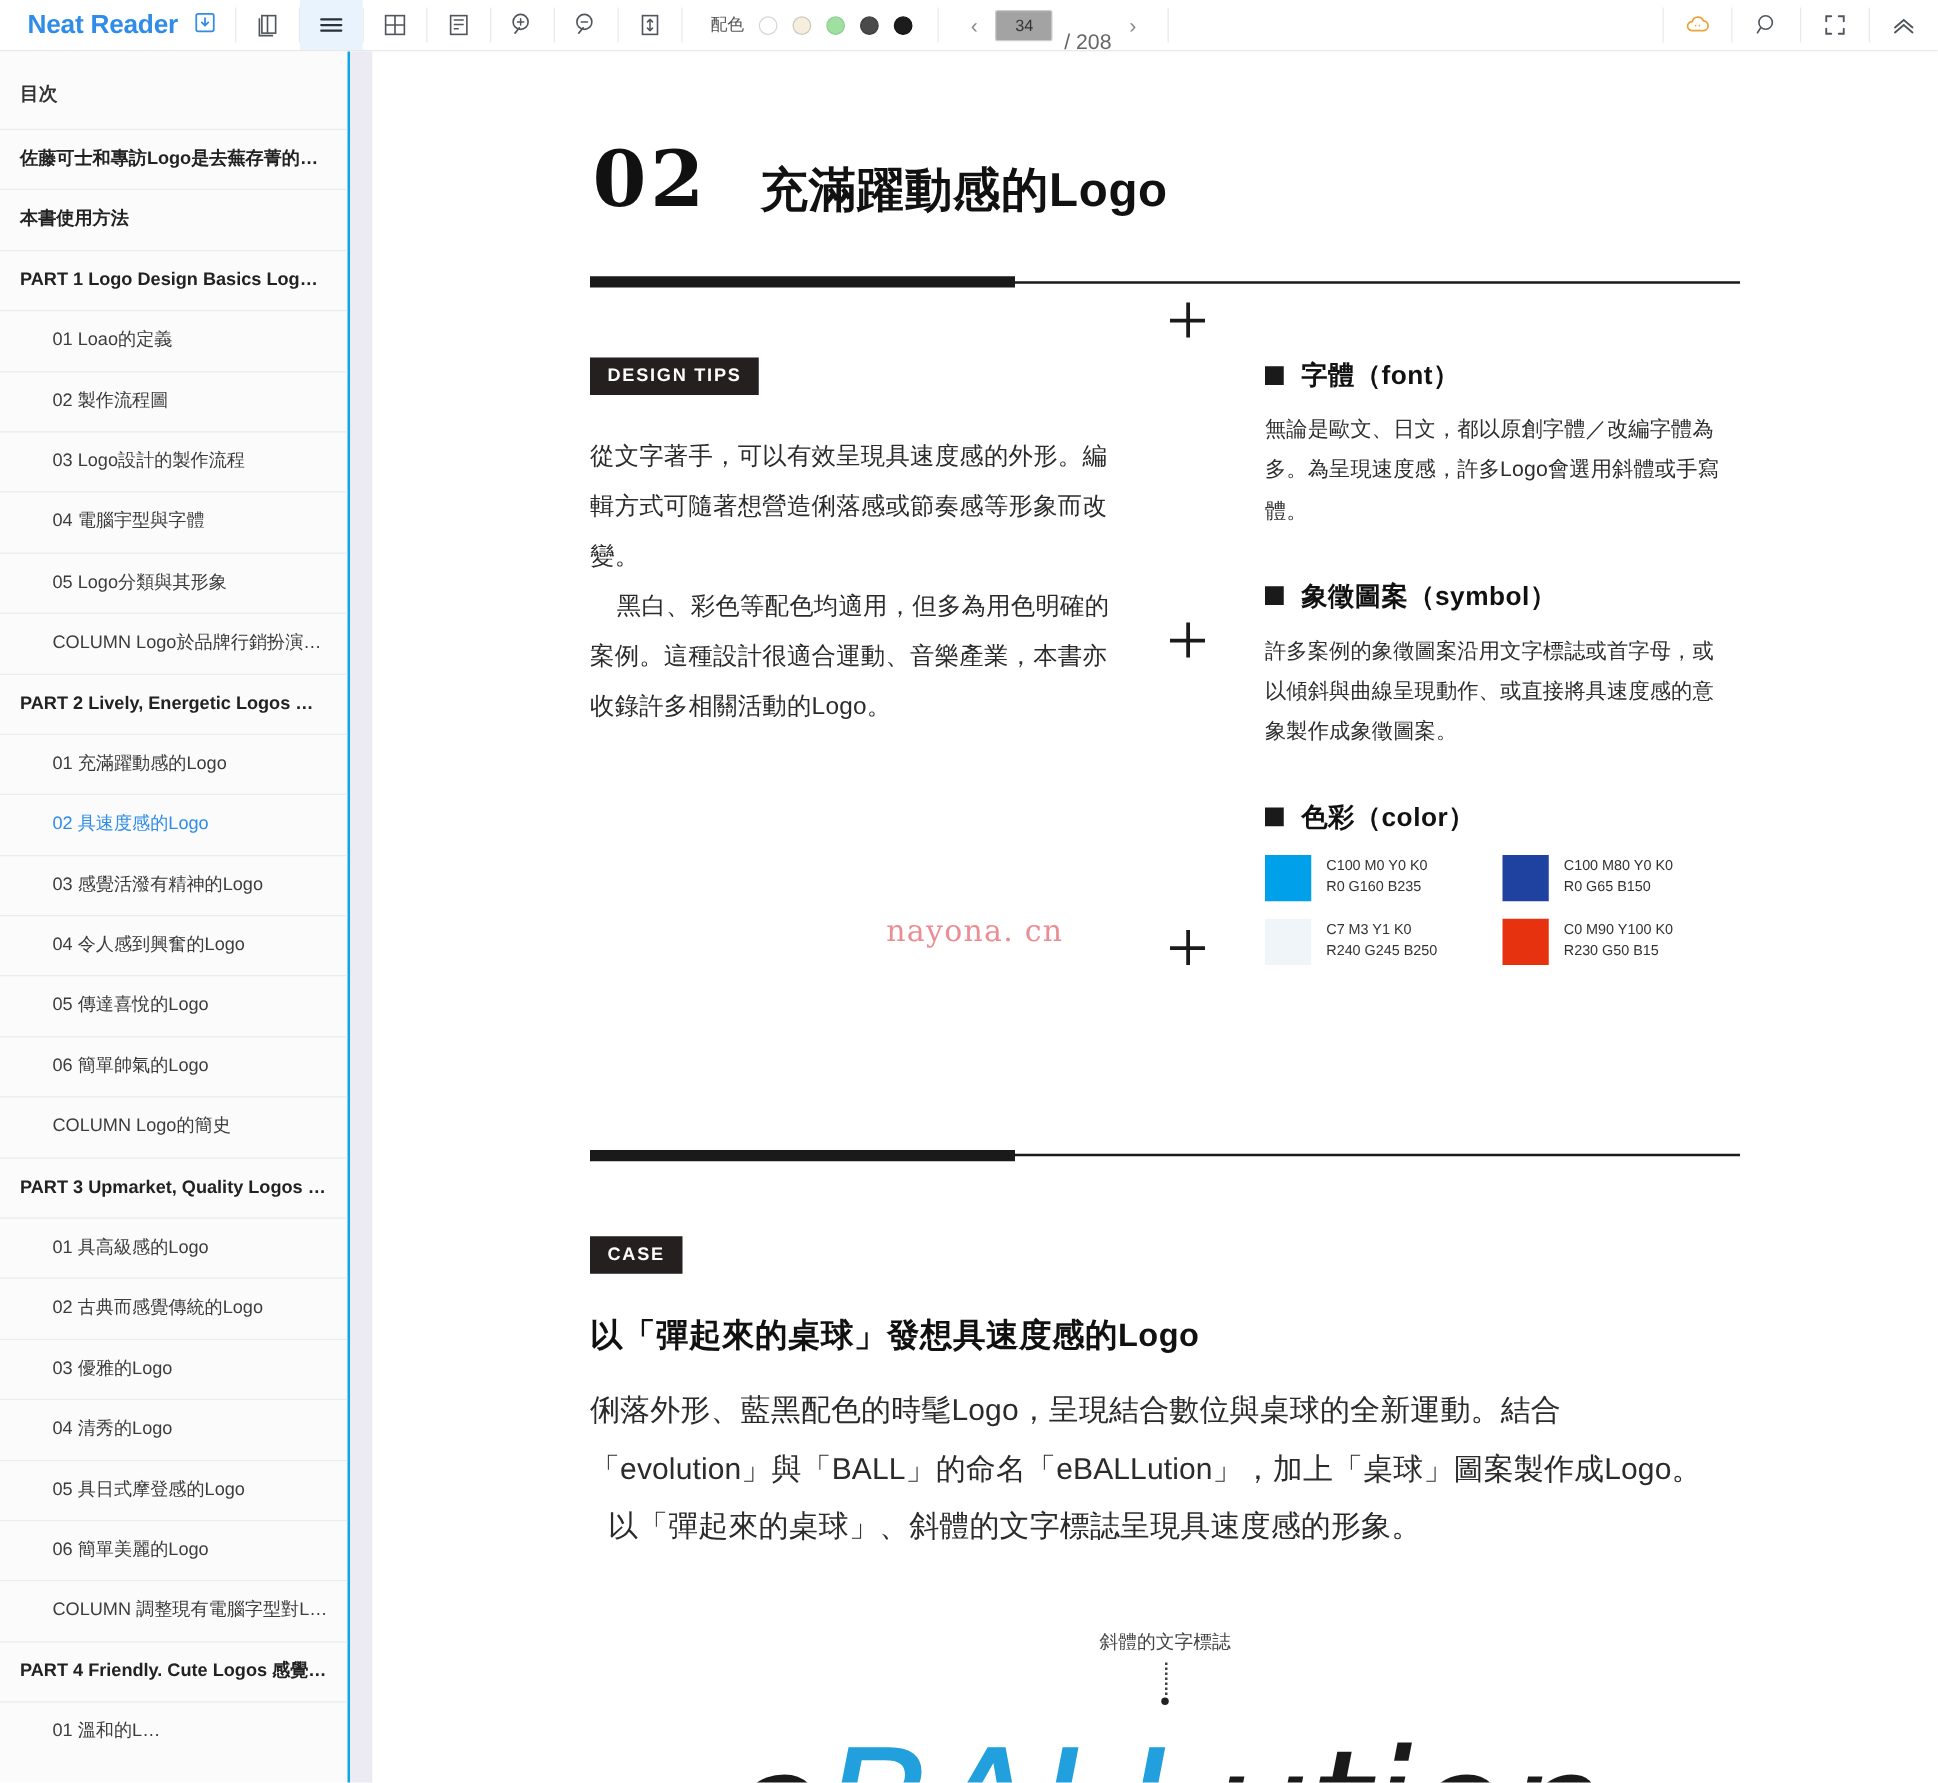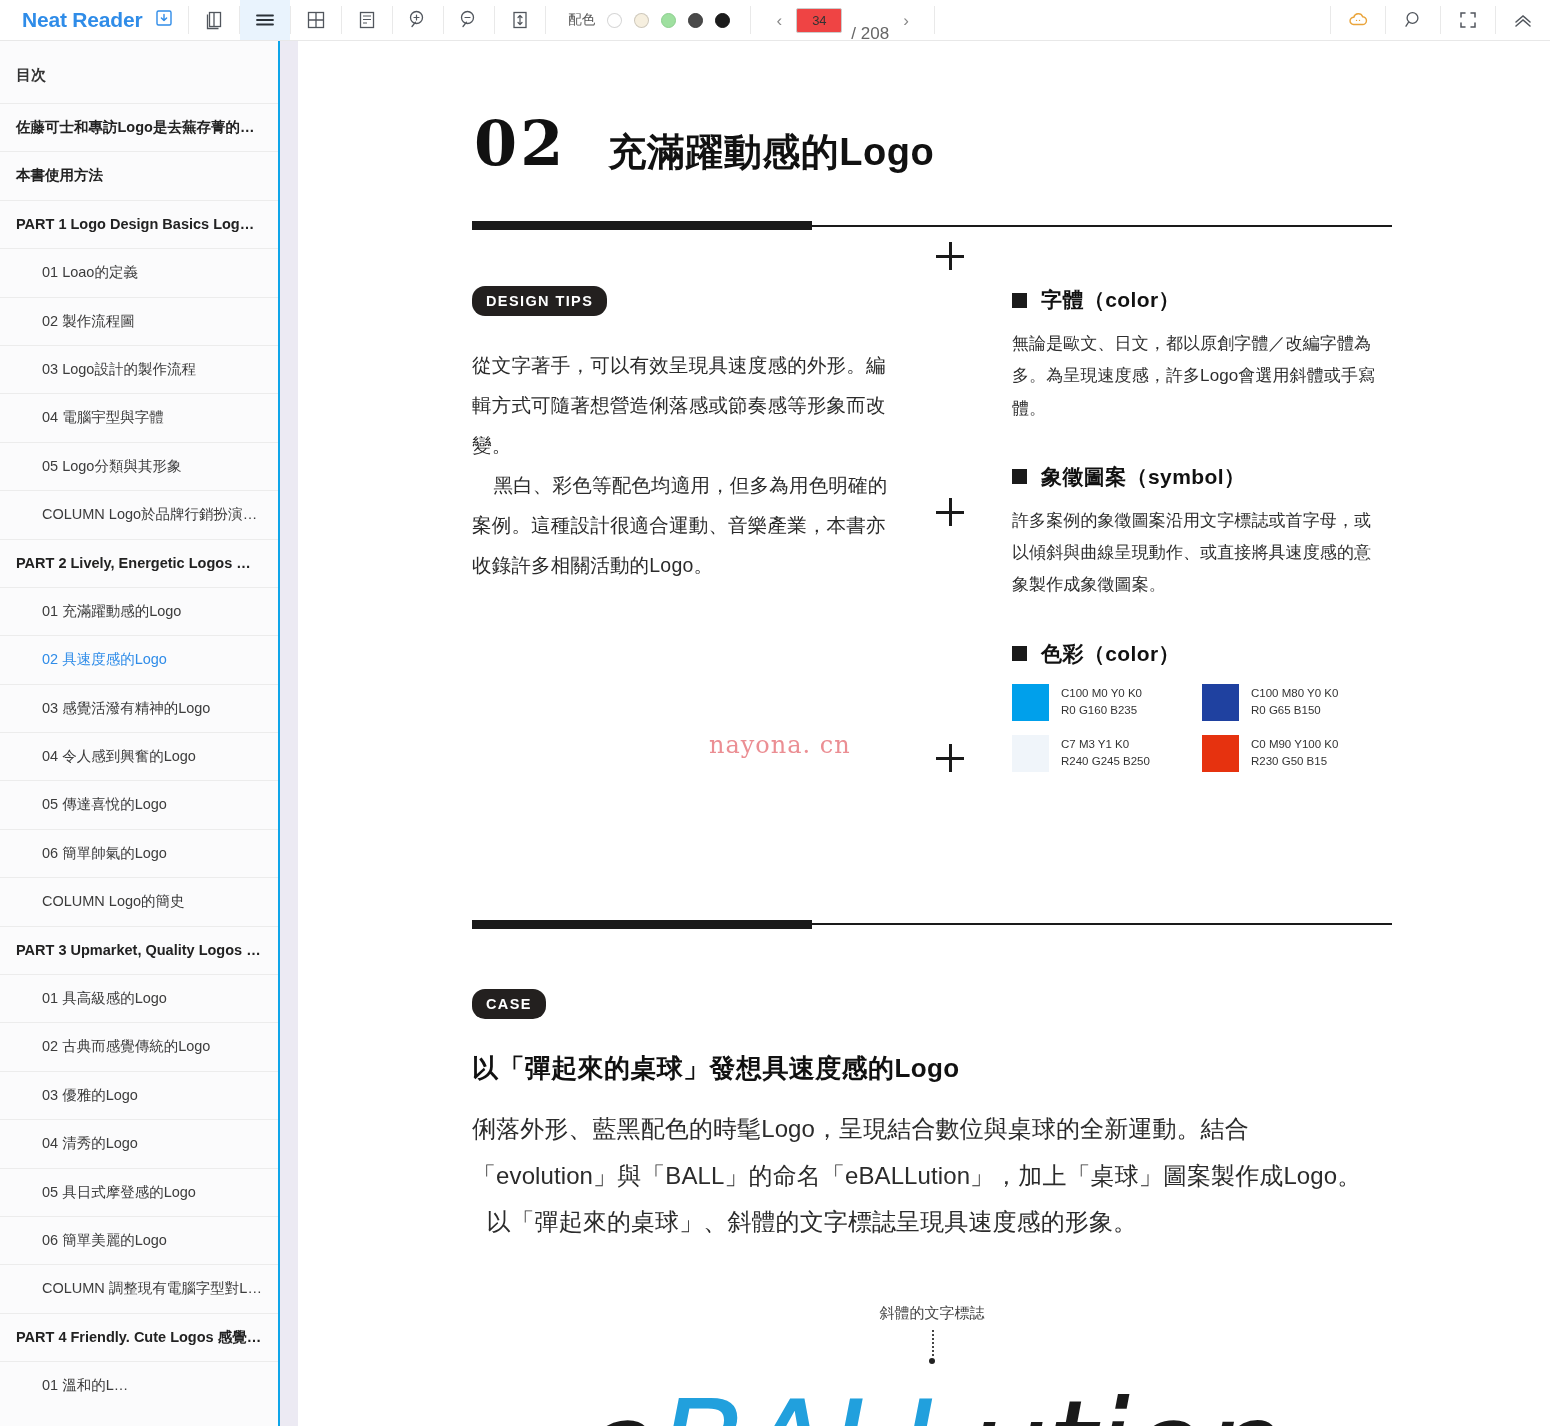--- a/index.html
+++ b/index.html
@@ -53,21 +53,21 @@
     padding: 0 20px;
   }
   .pg-arrow {
     font-size: 17px; color: #888; cursor: pointer;
     width: 16px; text-align: center; line-height: 1;
   }
   .pg-input {
     width: 46px; height: 25px;
     border: 1px solid #ccc; border-radius: 2px;
     text-align: center; font-size: 13px; color: #333;
-    background: #ef4444; outline: none;
+    background: #a3a3a3; outline: none;
     font-family: "Liberation Sans", sans-serif;
   }
   .pg-total { font-size: 17px; color: #666; white-space: nowrap; margin-top: 28px; }
 
   .tb-spacer { flex: 1; }
   .tb-right { display: flex; align-items: stretch; }
   .tb-btn.wide { width: 54px; }
 
   
   #sidebar {
@@ -144,21 +144,20 @@
   .col-left { width: 430px; position: relative; }
   .col-mid { width: 110px; position: relative; }
   .col-right { width: 372px; position: relative; }
 
   .tag {
     display: inline-block;
     background: #23201f; color: #ffffff;
     font-size: 14.5px; font-weight: bold;
     letter-spacing: 1.4px;
     padding: 7px 14px 7px 14px;
-    border-radius: 13px;
   }
 
   .body-cjk {
     font-size: 19.5px; color: #2b2b2b;
     line-height: 2.05; margin-top: 30px;
     letter-spacing: 0.2px;
   }
   .body-cjk p + p { text-indent: 1.1em; }
 
   .sect-head {
@@ -448,21 +447,21 @@
         <div class="plus" style="left:34px; top:-44px;"></div>
         <div class="plus" style="left:34px; top:212px;"></div>
         <div class="plus" style="left:34px; top:458px;"></div>
       </div>
 
       <div class="col-right">
 
         <div class="sect-block">
           <div class="sect-head">
             <span class="sq"></span>
-            <span class="sect-title">字體（color）</span>
+            <span class="sect-title">字體（font）</span>
           </div>
           <div class="sect-body">無論是歐文、日文，都以原創字體／改編字體為多。為呈現速度感，許多Logo會選用斜體或手寫體。</div>
         </div>
 
         <div class="sect-block">
           <div class="sect-head">
             <span class="sq"></span>
             <span class="sect-title">象徵圖案（symbol）</span>
           </div>
           <div class="sect-body">許多案例的象徵圖案沿用文字標誌或首字母，或以傾斜與曲線呈現動作、或直接將具速度感的意象製作成象徵圖案。</div>

